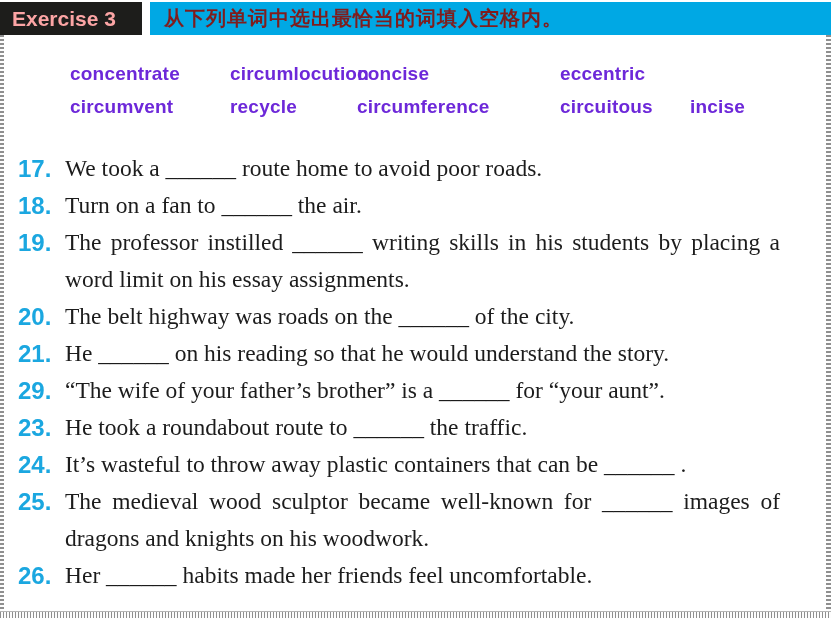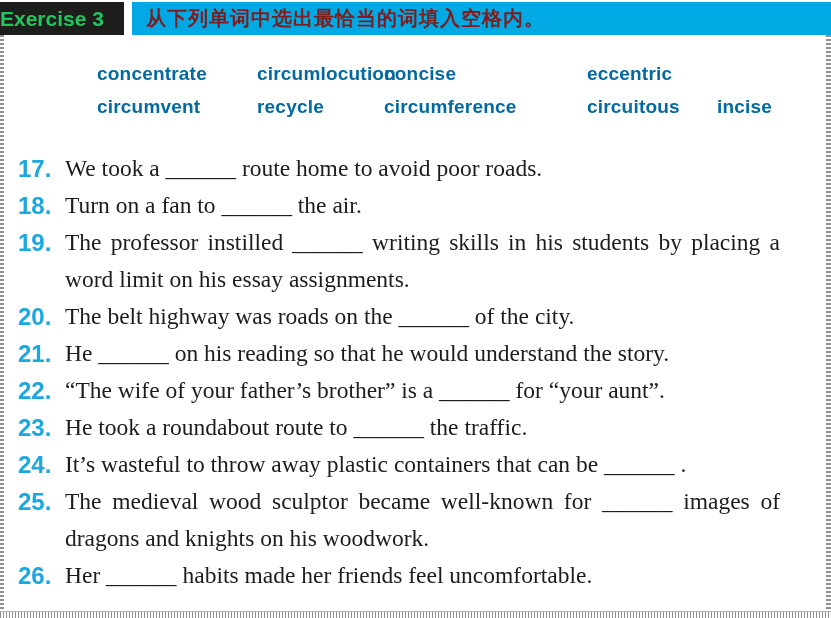--- a/index.html
+++ b/index.html
@@ -12,51 +12,52 @@
   }
 
   
   .header {
     position: absolute; top: 2px; left: 0;
     width: 831px; height: 33px;
     display: flex;
   }
   .badge {
     box-sizing: border-box;
-    width: 124px; height: 33px;
+    width: 142px; height: 33px;
     background: #1d1d1b;
-    color: #22c55e;
+    color: #fca5a5;
     font-family: "Liberation Sans", sans-serif;
     font-weight: bold; font-size: 21px;
     display: flex; align-items: center;
+    padding-left: 12px;
   }
   .header-gap { width: 8px; background: #ffffff; }
   .instruction {
     flex: 1; height: 33px;
     background: #00a8e4;
     color: #7f1d1d;
     font-family: "Liberation Sans", sans-serif;
     font-weight: bold; font-size: 20px;
     display: flex; align-items: center;
     padding-left: 14px;
     letter-spacing: 1px;
   }
 
   
   .word-bank {
     position: absolute; top: 57px; left: 0; width: 820px;
   }
   .wb-row {
     display: grid;
     grid-template-columns: 160px 127px 203px 130px auto;
-    padding-left: 97px;
+    padding-left: 70px;
     font-family: "Liberation Sans", sans-serif;
     font-weight: bold; font-size: 19px;
     line-height: 33px;
-    color: #0369a1;
+    color: #6d28d9;
     letter-spacing: 0.2px;
   }
 
   
   .questions {
     position: absolute; top: 150px; left: 18px;
     width: 762px;
     margin: 0; padding: 0; list-style: none;
   }
   .q { display: flex; margin: 0; padding: 0; }
@@ -131,21 +132,21 @@
   </li>
   <li class="q">
     <span class="q-num">20.</span>
     <span class="q-text">The belt highway was roads on the ______ of the city.</span>
   </li>
   <li class="q">
     <span class="q-num">21.</span>
     <span class="q-text">He ______ on his reading so that he would understand the story.</span>
   </li>
   <li class="q">
-    <span class="q-num">22.</span>
+    <span class="q-num">29.</span>
     <span class="q-text">“The wife of your father’s brother” is a ______ for “your aunt”.</span>
   </li>
   <li class="q">
     <span class="q-num">23.</span>
     <span class="q-text">He took a roundabout route to ______ the traffic.</span>
   </li>
   <li class="q">
     <span class="q-num">24.</span>
     <span class="q-text">It’s wasteful to throw away plastic containers that can be ______ .</span>
   </li>

